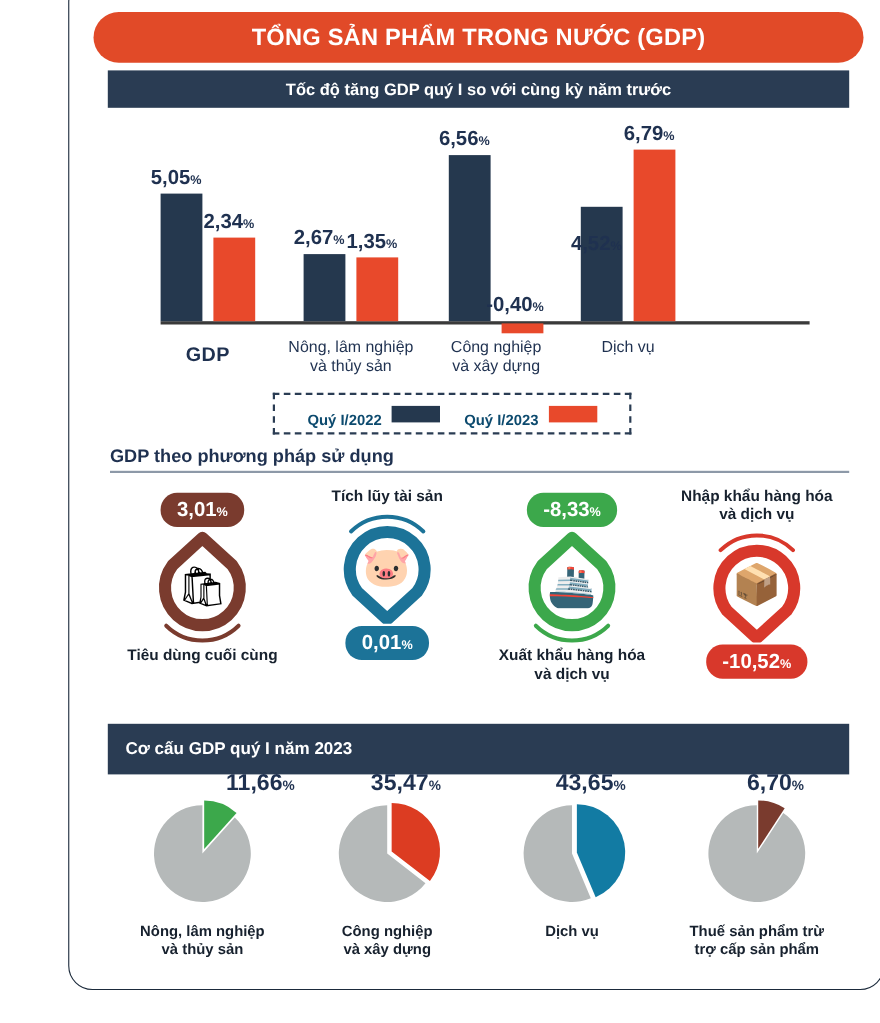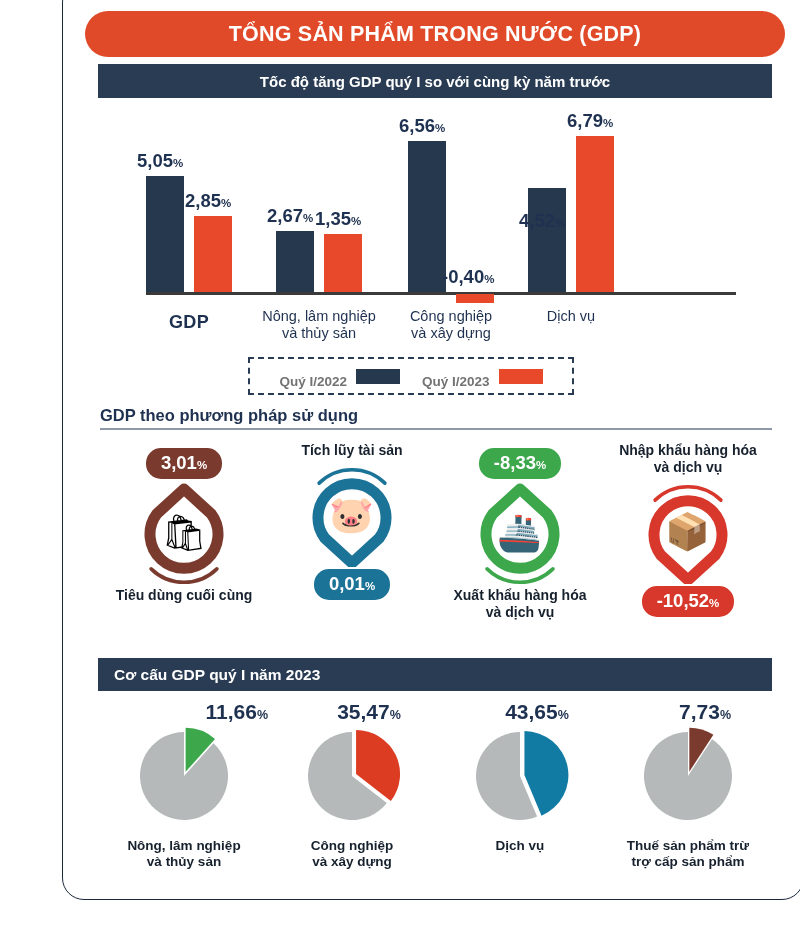--- a/index.html
+++ b/index.html
@@ -48,21 +48,21 @@
     background: #2A3C53;
     display: flex; align-items: center;
   }
   .band.center { justify-content: center; }
   .band span {
     color: #ffffff;
     font-size: 15px;
     font-weight: bold;
   }
   #band-growth { left: 98px; top: 64px; width: 674px; height: 34px; }
-  #band-structure { left: 98px; top: 658px; width: 674px; height: 33px; padding-left: 16px; }
+  #band-structure { left: 98px; top: 658px; width: 674px; height: 46px; padding-left: 16px; }
   #band-structure span { font-size: 15.5px; }
 
   
   .uheader {
     position: absolute;
     left: 100px; top: 406px;
     width: 672px;
   }
   .uheader span {
     display: block;
@@ -116,21 +116,21 @@
   
   #legend {
     position: absolute;
     left: 248px; top: 357px;
     width: 326px; height: 38px;
     border: 2px dashed #2A3C53;
     display: flex; align-items: center; justify-content: center;
     gap: 22px;
   }
   .legend-item { display: flex; align-items: center; gap: 9px; }
-  .legend-item .lbl { font-size: 13.5px; font-weight: bold; color: #737373; margin-top: 11px; }
+  .legend-item .lbl { font-size: 13.5px; font-weight: bold; color: #0c4a6e; margin-top: 11px; }
   .legend-item .swatch { width: 44px; height: 15px; }
 
   
   #pins {
     position: absolute;
     left: 100px; top: 442px;
     width: 672px; height: 210px;
   }
   .pin-cell {
     position: absolute;
@@ -211,21 +211,21 @@
     <div class="axis"></div>
   <div class="bar navy" style="left: 46px; width: 38px; height: 116.15px;"></div>
       <div class="barlabel" style="left: 37px; top: 49.85px;"><span>5,05</span><span class="pct">%</span></div>
       <div class="bar navy" style="left: 176px; width: 38px; height: 61.41px;"></div>
       <div class="barlabel" style="left: 167px; top: 104.59px;"><span>2,67</span><span class="pct">%</span></div>
       <div class="bar navy" style="left: 308px; width: 38px; height: 150.88px;"></div>
       <div class="barlabel" style="left: 299px; top: 15.12px;"><span>6,56</span><span class="pct">%</span></div>
       <div class="bar navy" style="left: 428px; width: 38px; height: 103.96px;"></div>
       <div class="barlabel" style="left: 419px; top: 63px; margin-top: 47px;"><span>4,52</span><span class="pct">%</span></div>
       <div class="bar red" style="left: 94px; width: 38px; height: 76.36px;"></div>
-      <div class="barlabel" style="left: 85px; top: 89.64px;"><span>2,85</span><span class="pct">%</span></div>
+      <div class="barlabel" style="left: 85px; top: 89.64px;"><span>2,34</span><span class="pct">%</span></div>
       <div class="bar red" style="left: 224px; width: 38px; height: 57.96px;"></div>
       <div class="barlabel" style="left: 215px; top: 108.04px;"><span>1,35</span><span class="pct">%</span></div>
       <div class="bar red neg" style="left: 356px; width: 38px; height: 9.2px;"></div>
       <div class="barlabel" style="left: 342px; top: 166px;"><span>-0,40</span><span class="pct">%</span></div>
       <div class="bar red" style="left: 476px; width: 38px; height: 156.17px;"></div>
       <div class="barlabel" style="left: 467px; top: 9.83px;"><span>6,79</span><span class="pct">%</span></div>
       <div class="grouplabel strong" style="left: -1px; width: 180px; top: 212px;">
         <div>GDP</div>
       </div>
       <div class="grouplabel" style="left: 129px; width: 180px; top: 208px;">
@@ -333,21 +333,21 @@
         <div class="pie-value" style="text-align: center; padding-left: 34px;"><span>43,65</span><span class="pct">%</span></div>
         <div><svg width="168" height="104" viewBox="0 0 168 104">
             <path d="M 84 50 L 101.09315285178012 90.54410099614593 A 44 44 0 1 1 84 6 Z" fill="#B5B9B9"></path>
             <path d="M 88.41075396200215 49.10823238078391 L 88.41075396200215 5.10823238078391 A 44 44 0 0 1 105.50390681378227 89.65233337692985 Z" fill="#127BA3"></path>
           </svg></div>
         <div class="pie-caption">
           <div>Dịch vụ</div>
         </div>
       </div>
       <div class="pie-cell" style="left: 504px; top: 0px;">
-        <div class="pie-value" style="text-align: center; padding-left: 34px;"><span>7,73</span><span class="pct">%</span></div>
+        <div class="pie-value" style="text-align: center; padding-left: 34px;"><span>6,70</span><span class="pct">%</span></div>
         <div><svg width="168" height="104" viewBox="0 0 168 104">
             <path d="M 84 50 L 108.08764088793708 13.179006579754244 A 44 44 0 1 1 84 6 Z" fill="#B5B9B9"></path>
             <path d="M 85.28529658427374 45.68745867376853 L 85.28529658427374 1.687458673768532 A 44 44 0 0 1 109.37293747221082 8.866465253522776 Z" fill="#7A3B2E"></path>
           </svg></div>
         <div class="pie-caption">
           <div>Thuế sản phẩm trừ</div>
           <div>trợ cấp sản phẩm</div>
         </div>
       </div>
     </div>

